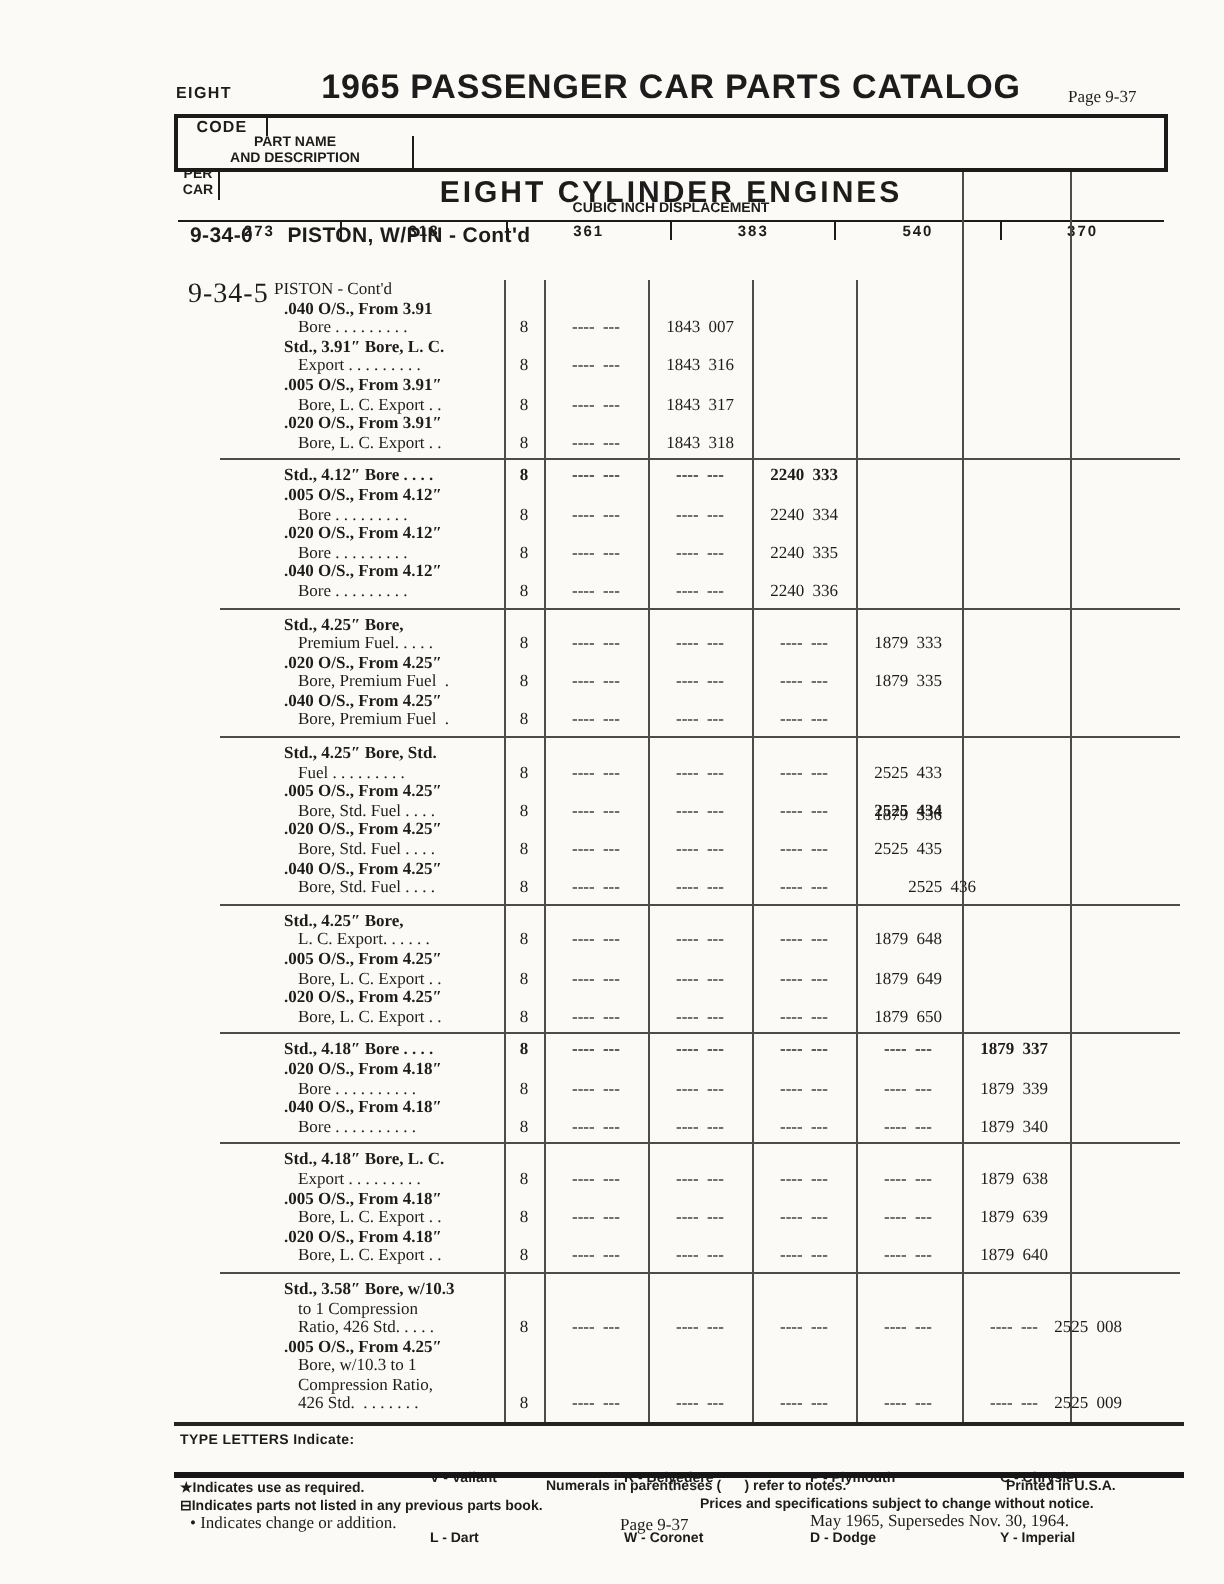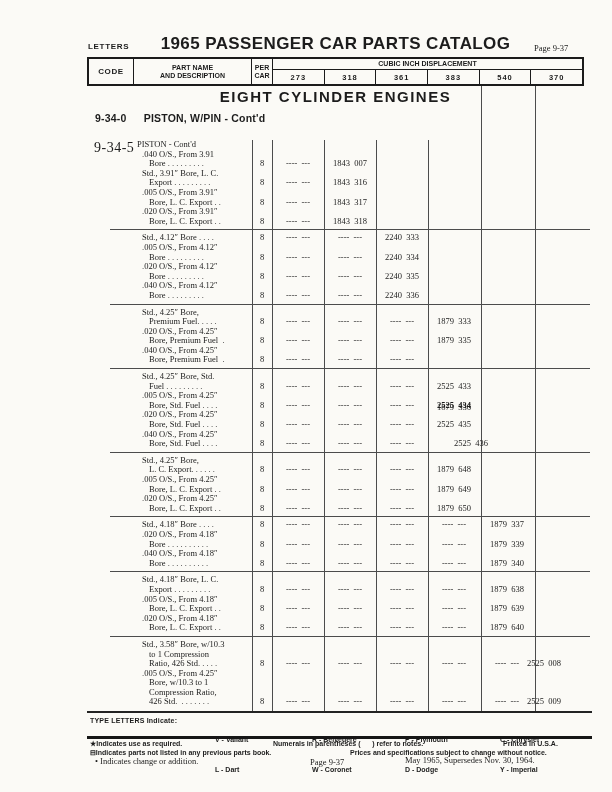--- a/index.html
+++ b/index.html
@@ -11,21 +11,21 @@
   
   .hdr-engine { position:absolute; left:88px; top:42px;
     font-family:"Liberation Sans", sans-serif; font-weight:bold; font-size:8px; letter-spacing:0.7px; }
   .hdr-title { position:absolute; left:87px; top:34px; width:497px; text-align:center;
     font-family:"Liberation Sans", sans-serif; font-weight:bold; font-size:17px; letter-spacing:0.4px; }
   .hdr-page { position:absolute; left:534px; top:43px; font-size:8.5px; }
 
   
   .hdr-table { position:absolute; left:87px; top:57px; width:497px; height:29px;
     border:2px solid #1b1b1b; box-sizing:border-box; display:flex;
-    font-family:"Liberation Sans", sans-serif; font-weight:bold; background:#fbfaf6; }
+    font-family:"Liberation Sans", sans-serif; font-weight:bold; background:#fbfaf6;flex-direction:column; }
   .hc { border-right:1px solid #1b1b1b; display:flex; flex-direction:column;
     justify-content:center; align-items:center; box-sizing:border-box; }
   .hc-code { width:45px; font-size:8px; letter-spacing:0.6px; }
   .hc-name { width:118px; font-size:7px; line-height:8px; text-align:center; }
   .hc-per  { width:21px;  font-size:7px; line-height:8px; text-align:center; }
   .hc-cid  { flex:1; border-right:none; }
   .cid-label { width:100%; border-bottom:1px solid #1b1b1b; text-align:center;
     font-size:7px; line-height:10px; box-sizing:border-box; }
   .cid-cols { display:flex; flex:1; width:100%; }
   .cid-col { flex:1; border-right:1px solid #1b1b1b; display:flex; align-items:center;
@@ -39,40 +39,40 @@
     font-family:"Liberation Sans", sans-serif; font-weight:bold; font-size:10.5px; letter-spacing:0.2px; }
   .group-line .gt { margin-left:14px; }
 
   
   .vline { position:absolute; width:1px; background:#4c4c4c; }
   .tbody { position:absolute; left:87px; top:137px; width:503px; }
   .parts-block { position:relative; padding:3px 0; }
   .blk-sep { margin-left:23px; border-bottom:1px solid #4c4c4c; height:0; }
   .pline { position:relative; height:9.6px; line-height:9.6px; font-size:8.5px; white-space:pre; }
   .pl-title { padding-left:50px; }
-  .pl-first { padding-left:55px; }
+  .pl-first { padding-left:55px;font-weight:bold; }
   .pl-cont  { padding-left:62px; }
   .blk-code { position:absolute; left:7px; top:3px; font-size:14px; letter-spacing:0.5px; }
   .cv { position:absolute; top:0; transform:translateX(-50%); white-space:pre; word-spacing:2px; }
 
   
   .rule-a { position:absolute; left:87px; top:711px; width:505px; height:2px; background:#232323; }
   .rule-b { position:absolute; left:87px; top:736px; width:505px; height:2.5px; background:#161616; }
   .fsans { font-family:"Liberation Sans", sans-serif; font-weight:bold; font-size:7px; white-space:pre; }
   .type-letters { position:absolute; left:90px; top:717px; letter-spacing:0.2px; }
   .legend-col { position:absolute; top:715px; line-height:10px; }
   .fn { position:absolute; }
   .fserif { font-family:"Liberation Serif", serif; font-size:8.5px; white-space:pre; }
 </style>
 </head>
 <body>
 
 <div class="page">
 
-  <span class="hdr-engine">LETTERS</span>
+  <span class="hdr-engine">EIGHT</span>
   <div class="hdr-title">1965 PASSENGER CAR PARTS CATALOG</div>
   <span class="hdr-page">Page 9-37</span>
 
   <div class="hdr-table">
     <div class="hc hc-code">
       <span>CODE</span>
     </div>
     <div class="hc hc-name">
       <span>PART NAME</span>
       <span>AND DESCRIPTION</span>

